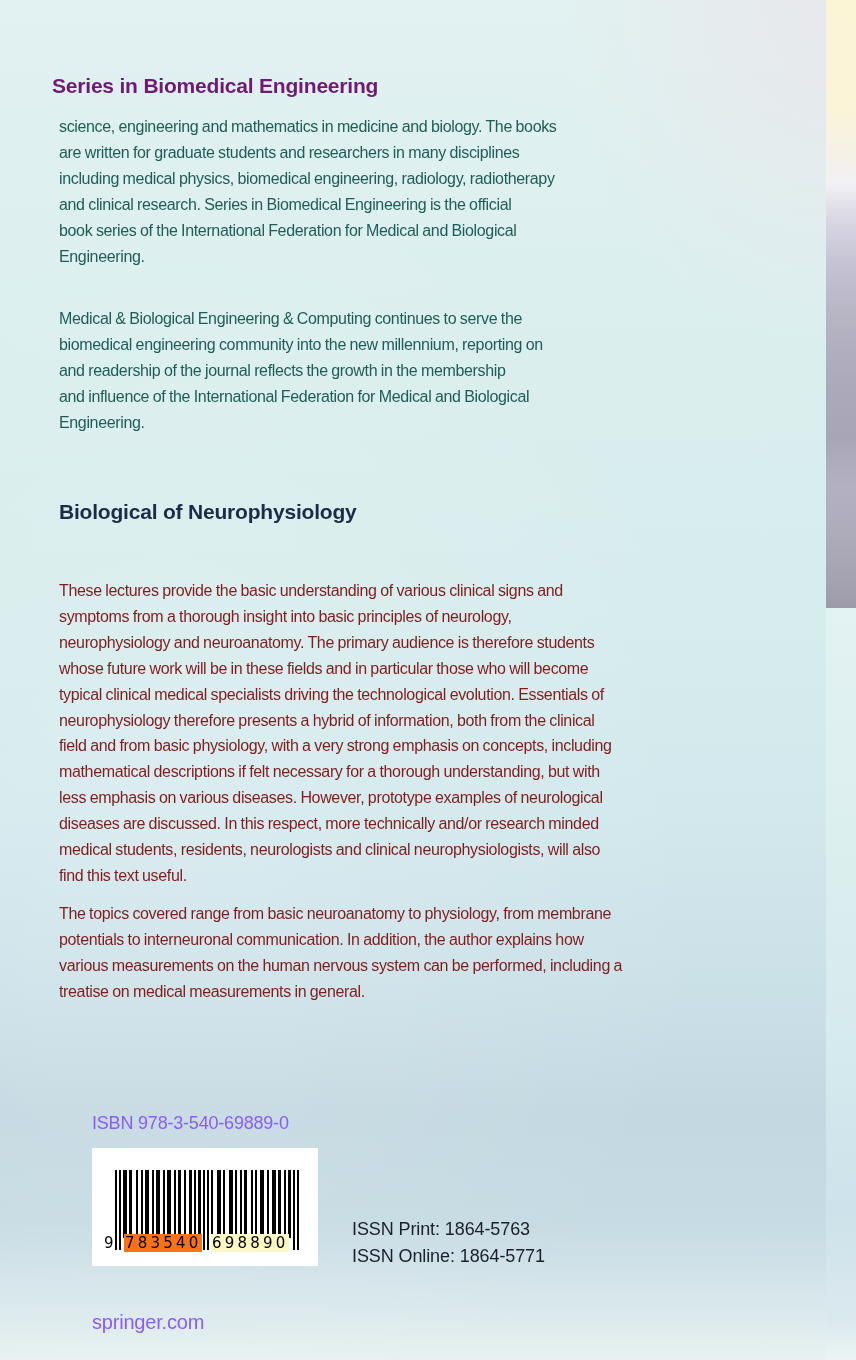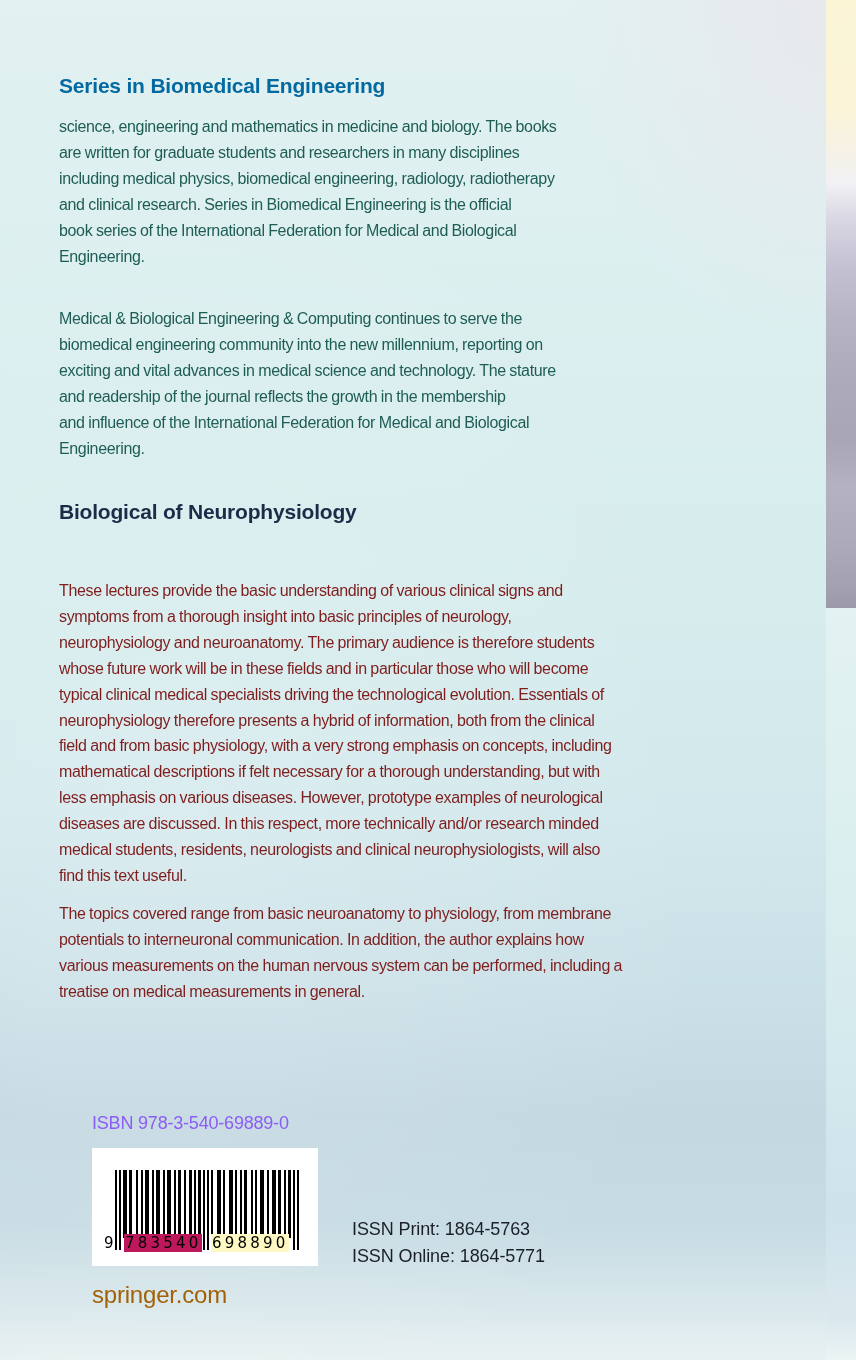--- a/index.html
+++ b/index.html
@@ -75,23 +75,23 @@
         #ecf4f4 100%);
     }
     .section-title {
       font-family: "Liberation Sans", "DejaVu Sans", sans-serif;
       font-weight: bold;
       font-size: 21px;
       margin: 0;
       letter-spacing: -0.2px;
     }
     .title-series {
-      color: #0369a1;
-      position: absolute;
-      left: 59px; top: 74px;
+      color: #701a75;
+      position: absolute;
+      left: 52px; top: 74px;
     }
     .title-essentials {
       color: #1b2c48;
       position: absolute;
       left: 59px; top: 500px;
     }
     .para {
       position: absolute;
       left: 59px;
       margin: 0;
@@ -121,23 +121,23 @@
       left: 92px; top: 1148px;
       width: 226px; height: 118px;
       background: #ffffff;
     }
     .barcode-svg {
       position: absolute;
       left: 0; top: 0;
     }
     .springer {
       position: absolute;
-      left: 92px; top: 1281px;
-      font-size: 24px;
-      color: #a16207;
+      left: 92px; top: 1311px;
+      font-size: 20px;
+      color: #8b5cf6;
       letter-spacing: -0.2px;
     }
     .issn {
       position: absolute;
       left: 352px;
       font-size: 18px;
       color: #1a1f2a;
       letter-spacing: -0.1px;
     }
     .issn-print { top: 1219px; }
@@ -161,21 +161,20 @@
   <span class="line">are written for graduate students and researchers in many disciplines</span>
   <span class="line">including medical physics, biomedical engineering, radiology, radiotherapy</span>
   <span class="line">and clinical research. Series in Biomedical Engineering is the official</span>
   <span class="line">book series of the International Federation for Medical and Biological</span>
   <span class="line">Engineering.</span>
 </p>
 
 <p class="para series p2">
   <span class="line">Medical &amp; Biological Engineering &amp; Computing continues to serve the</span>
   <span class="line">biomedical engineering community into the new millennium, reporting on</span>
-  <span class="line">exciting and vital advances in medical science and technology. The stature</span>
   <span class="line">and readership of the journal reflects the growth in the membership</span>
   <span class="line">and influence of the International Federation for Medical and Biological</span>
   <span class="line">Engineering.</span>
 </p>
 
 <h2 class="section-title title-essentials">Biological of Neurophysiology</h2>
 
 <p class="para essentials p3">
   <span class="line">These lectures provide the basic understanding of various clinical signs and</span>
   <span class="line">symptoms from a thorough insight into basic principles of neurology,</span>
@@ -241,21 +240,21 @@
       <rect x="186" y="22" width="3" height="68"></rect>
       <rect x="192" y="22" width="2" height="68"></rect>
       <rect x="196" y="22" width="3" height="68"></rect>
 
       <rect x="201" y="22" width="2" height="80"></rect>
       <rect x="205" y="22" width="2" height="80"></rect>
     </g>
   </svg>
   <div style="position:absolute; left:12px; top:86px; width:200px; height:18px; font-family:'DejaVu Sans', sans-serif; font-size:15px; color:#000;">
     <span style="position:absolute; left:0; top:0;">9</span>
-    <span style="position:absolute; left:20px; top:0; letter-spacing:3.2px; background:#be185d; padding:0 1px;">783540</span>
+    <span style="position:absolute; left:20px; top:0; letter-spacing:3.2px; background:#f97316; padding:0 1px;">783540</span>
     <span style="position:absolute; left:107px; top:0; letter-spacing:3.2px; background:#fef9c3; padding:0 1px;">698890</span>
   </div>
 </div>
 
 <div class="springer">springer.com</div>
 
 <div class="issn issn-print">ISSN Print: 1864-5763</div>
 <div class="issn issn-online">ISSN Online: 1864-5771</div>
 
 </body></html>

